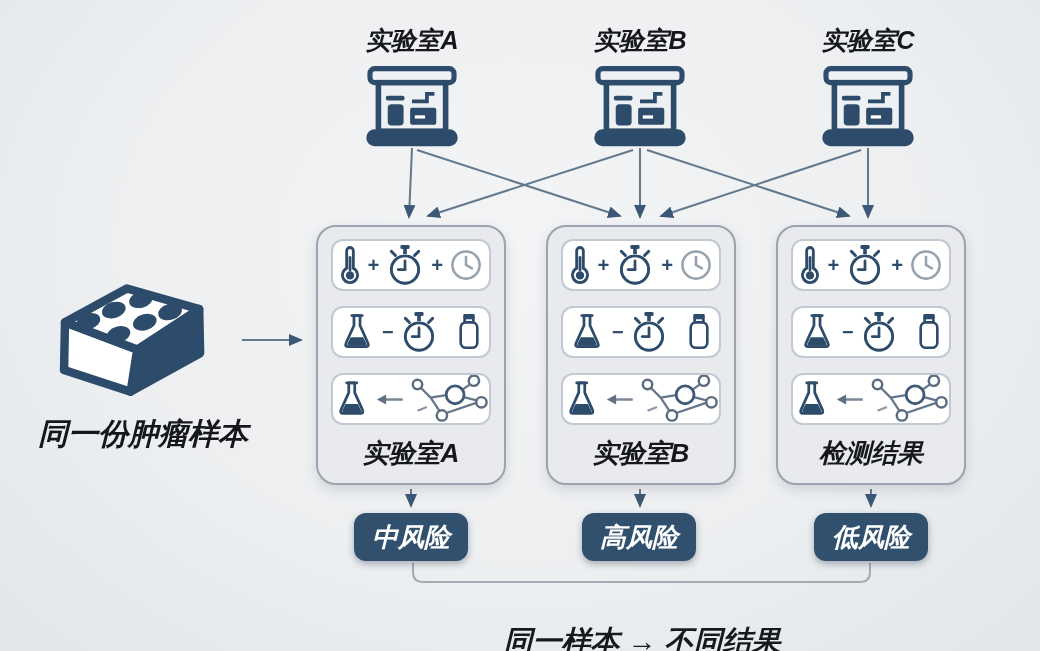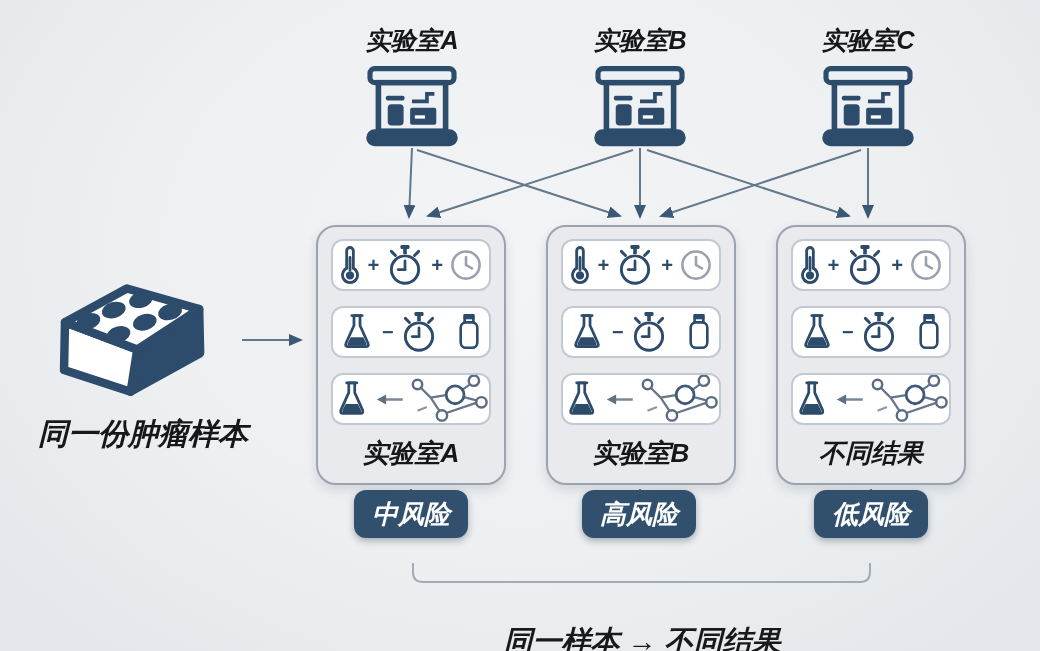--- a/index.html
+++ b/index.html
@@ -23,21 +23,21 @@
     background:#e8eaee; border:2px solid #9aa3ae; border-radius:20px;
     box-shadow:0 5px 12px rgba(60,70,90,.16);}
   .icon-row{ position:absolute; left:13px; right:13px; height:52px;
     background:#ffffff; border:2px solid #c3c9d2; border-radius:12px;
     display:flex; align-items:center; justify-content:center; gap:5px;}
   .row-1{ top:12px; } .row-2{ top:79px; } .row-3{ top:146px; }
   .op{ font-size:20px; font-weight:bold; color:#2d4b6a; line-height:1; padding:0 1px;}
   .panel-label{ position:absolute; bottom:12px; width:100%; text-align:center;
     font-size:26px; font-weight:bold; color:#15171a;}
 
-  .badge{ position:absolute; top:490px; width:114px; height:48px; z-index:2;
+  .badge{ position:absolute; top:513px; width:114px; height:48px; z-index:2;
     background:#30506e; border-radius:12px; color:#ffffff;
     font-size:26px; font-weight:bold; display:flex; align-items:center; justify-content:center;
     box-shadow:0 3px 7px rgba(35,50,70,.35);}
 
   .conclusion{ position:absolute; left:462px; top:600px; width:360px; text-align:center;
     font-size:29px; font-weight:bold; color:#17191c; z-index:2;margin-top:22px;}
 </style>
 </head>
 <body>
 
@@ -266,21 +266,21 @@
       <svg width="38" height="42" viewBox="0 0 44 48">
           <use href="#sym-flask"></use>
         </svg>
       <svg width="30" height="19" viewBox="0 0 32 20">
           <use href="#sym-arrow-left"></use>
         </svg>
       <svg width="80" height="49" viewBox="0 0 84 52">
           <use href="#sym-network"></use>
         </svg>
     </div>
-    <div class="panel-label">不同结果</div>
+    <div class="panel-label">检测结果</div>
   </section>
 
   <div class="badge" style="left:354px">中风险</div>
   <div class="badge" style="left:814px">低风险</div>
   <div class="badge" style="left:582px">高风险</div>
 
   <div class="conclusion">同一样本 → 不同结果</div>
 
 </div>
 

